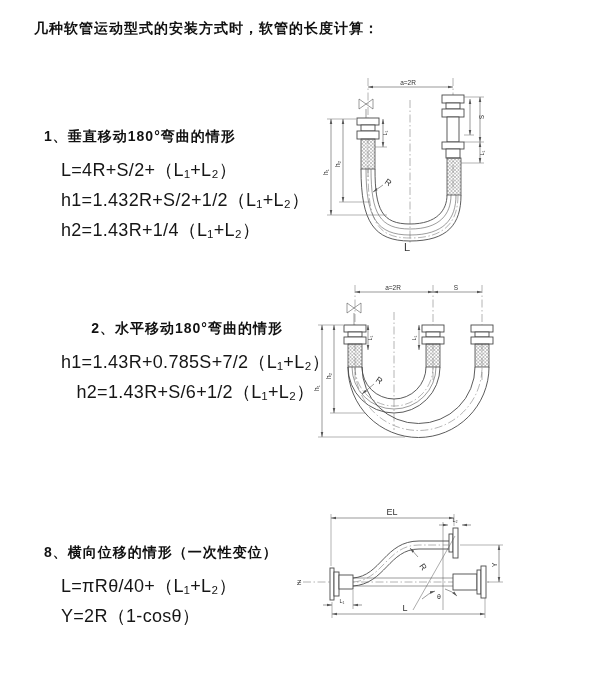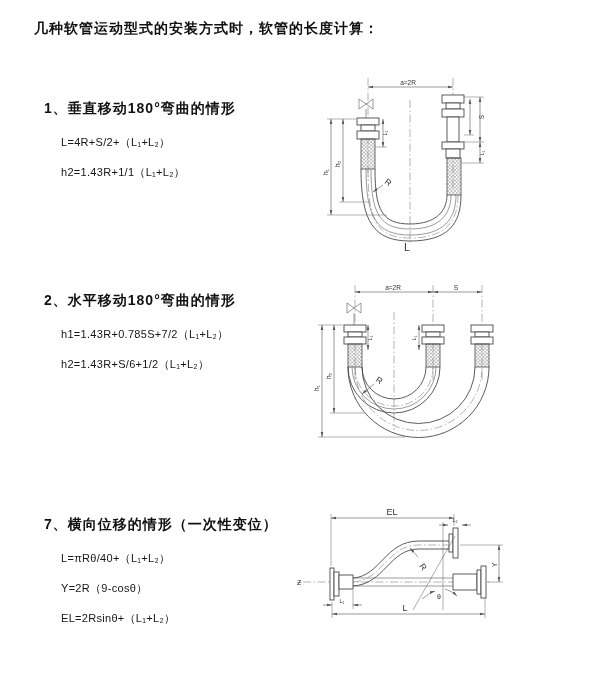--- a/index.html
+++ b/index.html
@@ -4,25 +4,25 @@
 <style>
   html,body{margin:0;padding:0;background:#fff;}
   .page{
     position:relative;width:540px;height:675px;background:#ffffff;overflow:hidden;
     font-family:"Liberation Sans","DejaVu Sans",sans-serif;color:#1f1f1f;
   }
   .title{
     position:absolute;left:34px;top:20px;font-size:14px;font-weight:bold;
     letter-spacing:1px;color:#111;
   }
-  .sec{position:absolute;left:44px;}
+  .sec{position:absolute;left:44px;margin-top:28px;}
   .sec-h{font-size:14px;font-weight:bold;letter-spacing:1px;color:#111;margin-bottom:9px;white-space:nowrap;}
-  .formula{font-size:11px;line-height:30px;margin-left:17px;letter-spacing:.3px;color:#161616;white-space:nowrap;}
+  .formula{font-size:18px;line-height:30px;margin-left:17px;letter-spacing:.3px;color:#161616;white-space:nowrap;}
   .sec1{top:100px;}
-  .sec2{top:292px;}
+  .sec2{top:292px;text-align:center;}
   .sec3{top:516px;}
   svg.diag{position:absolute;}
   svg text{font-family:"Liberation Sans","DejaVu Sans",sans-serif;fill:#333;}
   .t5{font-size:5.5px}.t6{font-size:6.5px}.t7{font-size:7px}.t8{font-size:8.5px}.t9{font-size:9px}.t11{font-size:11px}
   .dw{stroke:#4a4a4a;stroke-width:0.9;fill:none}
   .dwf{stroke:#4a4a4a;stroke-width:0.9;fill:#fff}
   .dw2{stroke:#4a4a4a;stroke-width:0.55;fill:none}
   .dim{stroke:#555;stroke-width:0.6;fill:none}
   .ext{stroke:#666;stroke-width:0.5;fill:none}
   .cl{stroke:#777;stroke-width:0.55;fill:none;stroke-dasharray:8 2.5 1.5 2.5}
@@ -31,34 +31,34 @@
 </head>
 <body>
 
 <div class="page">
 
   <div class="title">几种软管运动型式的安装方式时，软管的长度计算：</div>
 
   <div class="sec sec1">
     <div class="sec-h">1、垂直移动180°弯曲的情形</div>
     <div class="formula">L=4R+S/2+（L₁+L₂）</div>
-    <div class="formula">h2=1.43R+1/1（L₁+L₂）</div>
+    <div class="formula">h1=1.432R+S/2+1/2（L₁+L₂）</div>
+    <div class="formula">h2=1.43R+1/4（L₁+L₂）</div>
   </div>
 
   <div class="sec sec2">
     <div class="sec-h">2、水平移动180°弯曲的情形</div>
     <div class="formula">h1=1.43R+0.785S+7/2（L₁+L₂）</div>
     <div class="formula">h2=1.43R+S/6+1/2（L₁+L₂）</div>
   </div>
 
   <div class="sec sec3">
-    <div class="sec-h">7、横向位移的情形（一次性变位）</div>
+    <div class="sec-h">8、横向位移的情形（一次性变位）</div>
     <div class="formula">L=πRθ/40+（L₁+L₂）</div>
-    <div class="formula">Y=2R（9-cosθ）</div>
-    <div class="formula">EL=2Rsinθ+（L₁+L₂）</div>
+    <div class="formula">Y=2R（1-cosθ）</div>
   </div>
 
   <svg class="diag" style="left:315px;top:72px" width="275" height="195" viewBox="0 0 275 195">
     <defs>
       <marker id="ar1" viewBox="0 0 10 6" refX="9.5" refY="3" markerWidth="9" markerHeight="5.4" orient="auto-start-reverse">
         <path d="M0,0.6 L9.5,3 L0,5.4 Z" fill="#555"></path>
       </marker>
       <pattern id="hb1" width="3.5" height="3.5" patternUnits="userSpaceOnUse">
         <path d="M0,3.5 L3.5,0 M0,0 L3.5,3.5" stroke="#8a8a8a" stroke-width="0.5"></path>
       </pattern>

